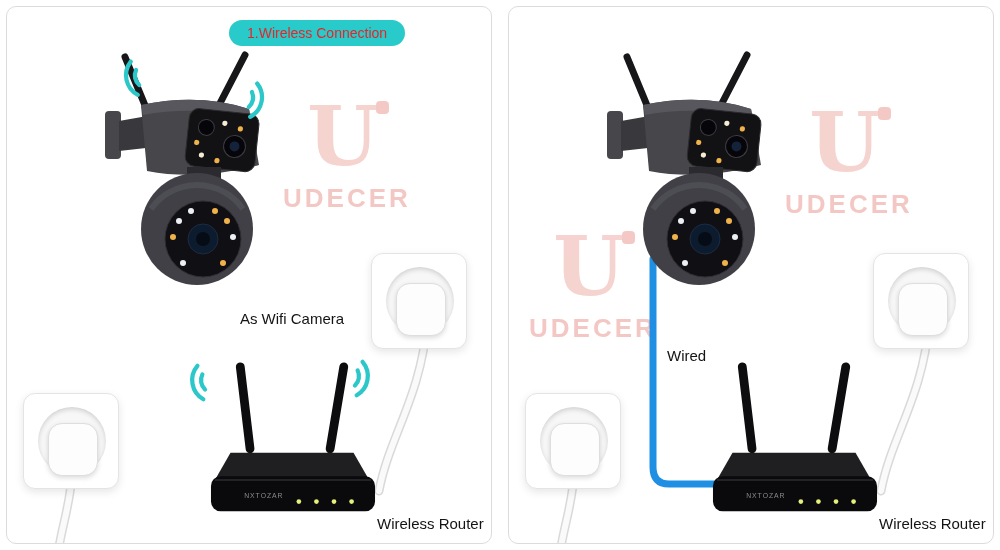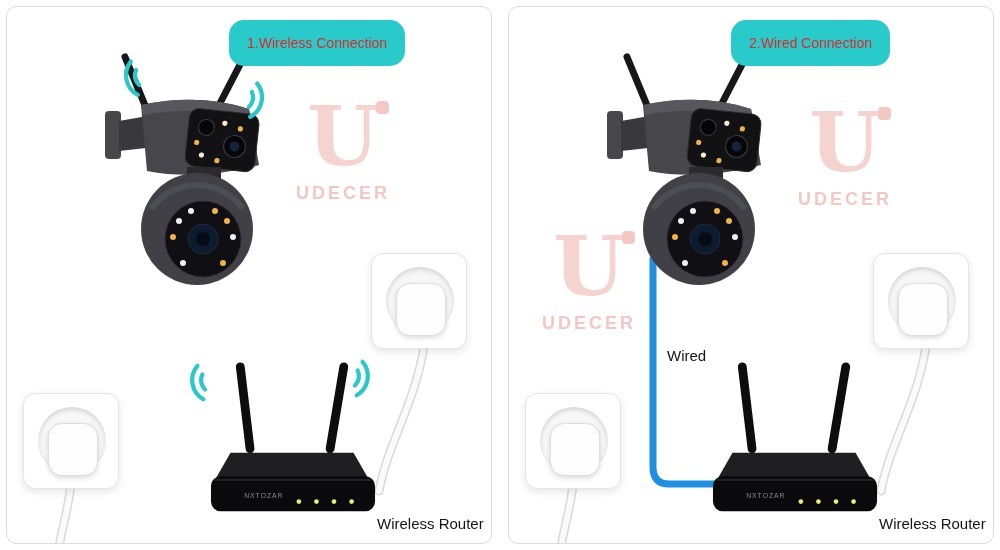--- a/index.html
+++ b/index.html
@@ -6,32 +6,32 @@
   body { background:#ffffff; font-family:"Liberation Sans", sans-serif; }
   .stage { position:relative; width:1000px; height:550px; background:#ffffff; overflow:hidden; }
 
   .panel { position:absolute; top:6px; width:486px; height:538px; background:#ffffff;
            border:1px solid #dcdcdc; border-radius:10px; overflow:hidden; }
   .panel-left  { left:6px; }
   .panel-right { left:508px; }
 
   .badge { position:absolute; top:13px; left:222px; z-index:7;
            background:#28cbc9; color:#e4252b; font-size:14px;
-           padding:15px 18px; border-radius:15px; white-space:nowrap; }
+           padding:5px 18px; border-radius:15px; white-space:nowrap; }
 
   .label { position:absolute; z-index:6; color:#141414; font-size:15px; white-space:nowrap; }
   .label-center { text-align:center; }
 
   
   .watermark { position:absolute; z-index:0; width:120px; text-align:center; opacity:0.7; }
   .wm-logo { position:relative; font-family:"DejaVu Serif", serif; font-weight:bold;
              font-size:82px; line-height:1.05; color:#f2c1bc; }
   .wm-dot { position:absolute; top:8px; right:14px; width:13px; height:13px;
             border-radius:4px; background:#f0b3ad; }
-  .wm-text { margin-top:4px; font-size:18px; font-weight:bold; letter-spacing:3px; color:#eeb0aa; }
+  .wm-text { margin-top:4px; font-size:26px; font-weight:bold; letter-spacing:3px; color:#eeb0aa; }
 
   
   .outlet { position:absolute; z-index:2; width:96px; height:96px; background:#ffffff;
             border:1px solid #e4e4e4; border-radius:12px; box-shadow:0 3px 8px rgba(0,0,0,0.10); }
   .outlet-circle { position:absolute; left:14px; top:13px; width:68px; height:68px; border-radius:50%;
                    background:#f7f7f7; box-shadow:inset 0 2px 5px rgba(0,0,0,0.16); }
   .outlet-plug { position:absolute; left:24px; top:29px; width:50px; height:53px;
                  background:#fdfdfd; border:1px solid #dedede; border-radius:14px;
                  box-shadow:0 2px 5px rgba(0,0,0,0.14); }
 
@@ -134,26 +134,26 @@
 
     <svg class="wifi" style="left:168px; top:354px; transform:rotate(-10deg);" width="34" height="46" viewBox="0 0 40 52">
       <path d="M30,6 A26,26 0 0 0 30,46" stroke="#2cc8c9" stroke-width="5" fill="none" stroke-linecap="round"></path>
       <path d="M34,17 A15,15 0 0 0 34,35" stroke="#2cc8c9" stroke-width="5" fill="none" stroke-linecap="round"></path>
     </svg>
     <svg class="wifi" style="left:344px; top:350px; transform:rotate(10deg);" width="34" height="46" viewBox="0 0 40 52">
       <path d="M10,6 A26,26 0 0 1 10,46" stroke="#2cc8c9" stroke-width="5" fill="none" stroke-linecap="round"></path>
       <path d="M6,17 A15,15 0 0 1 6,35" stroke="#2cc8c9" stroke-width="5" fill="none" stroke-linecap="round"></path>
     </svg>
 
+    <div class="label label-center" style="left:175px; top:303px; width:220px;">As Wifi Camera</div>
     <div class="label" style="left:370px; top:508px;">Wireless Router</div>
   </div>
 
   <div class="panel panel-right">
 
-    <div class="badge">2.Wired Connection</div>
 
     <div class="watermark" style="left:20px; top:216px;">
       <div class="wm-logo">
         <span>U</span><i class="wm-dot"></i>
       </div>
       <div class="wm-text">UDECER</div>
     </div>
     <div class="watermark" style="left:276px; top:92px;">
       <div class="wm-logo">
         <span>U</span><i class="wm-dot"></i>

